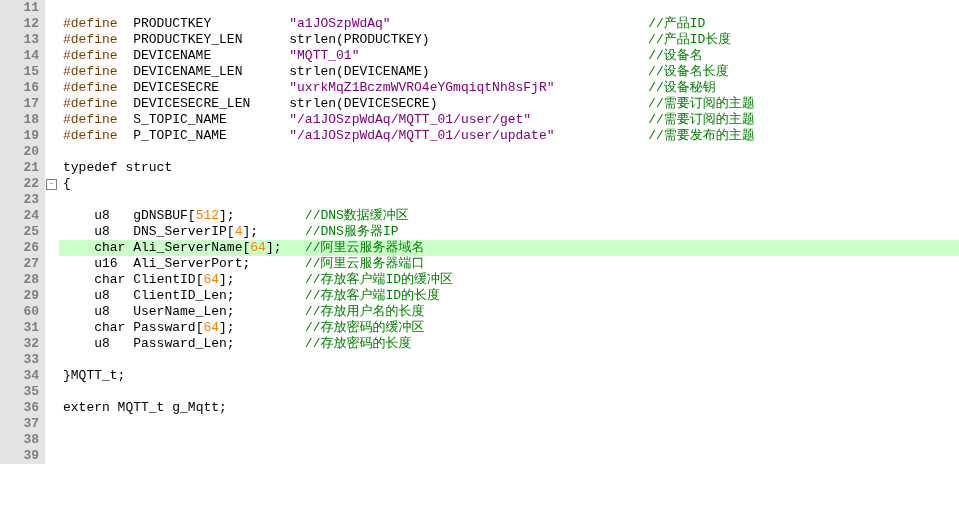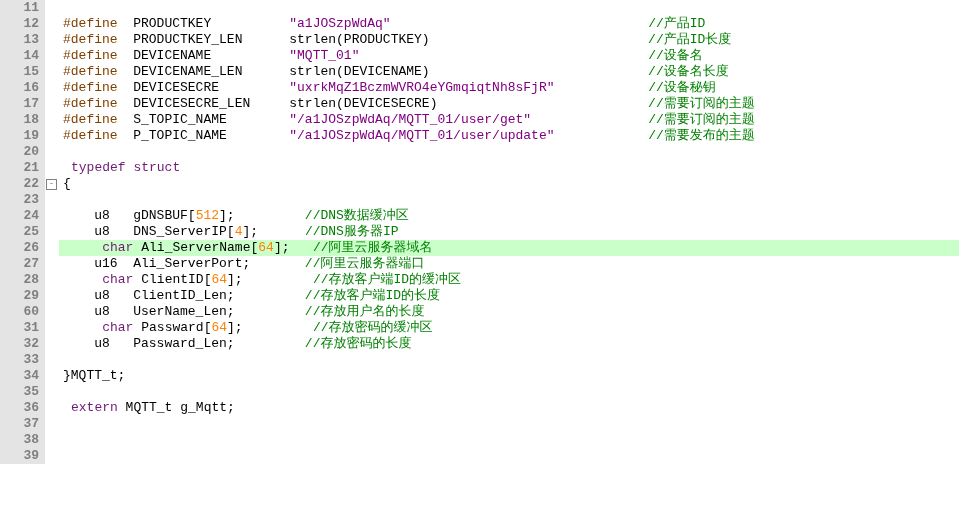--- a/index.html
+++ b/index.html
@@ -5,21 +5,21 @@
   body { margin:0; padding:0; font-family:"Courier New","SimSun","Microsoft YaHei",monospace; font-size:13px; background:#fff; color:#000; }
   .editor { display:flex; width:959px; background:#fff; }
   .gutter { width:45px; background:#e4e4e4; color:#808080; text-align:right; padding-right:6px; box-sizing:border-box; user-select:none; }
   .gutter .ln { height:16px; line-height:16px;font-weight:bold; }
   .fold { width:14px; background:#fff; position:relative; }
   .fold .marker { position:absolute; left:1px; width:9px; height:9px; border:1px solid #808080; background:#fff; font-size:9px; line-height:9px; text-align:center; color:#808080; }
   .code { flex:1; position:relative; }
   .line { height:16px; line-height:16px; white-space:pre; font-family:inherit; padding-left:4px; }
   .hl { background:#caffca; }
   .kw-pp   { color:#804000; }   
-  .kw-type { color:#701a75;margin-left:8px; }   
+  .kw-type { color:#000000; }   
   .str     { color:#800080; }   
   .num     { color:#ff8000; }   
   .cmt     { color:#008000; }   
 </style>
 </head>
 <body>
 
 <div class="editor">
   <div class="gutter" id="gutter">
       <div class="ln">11</div>

